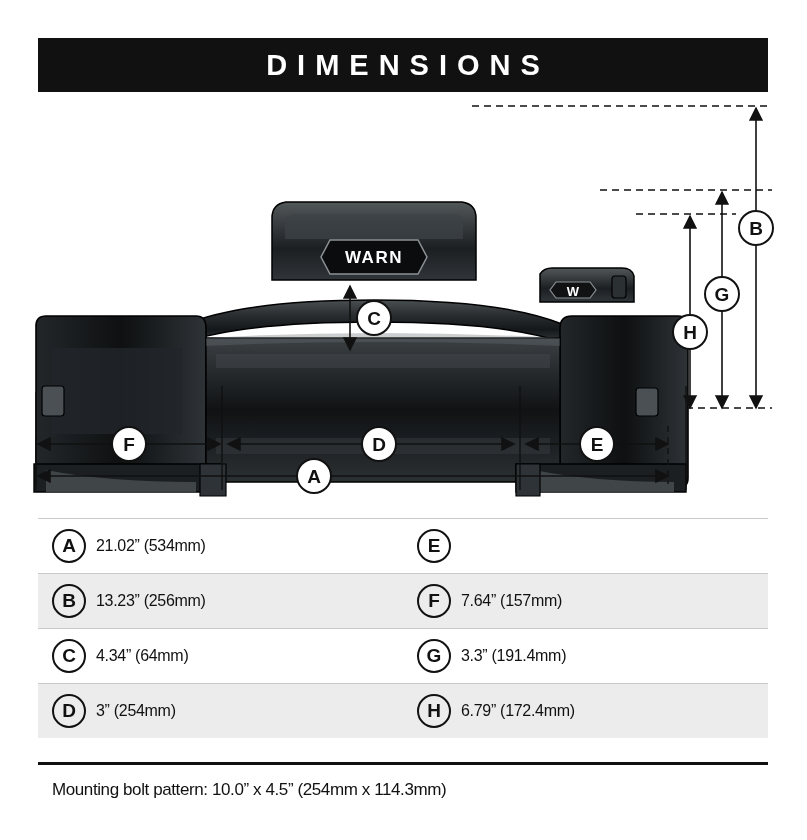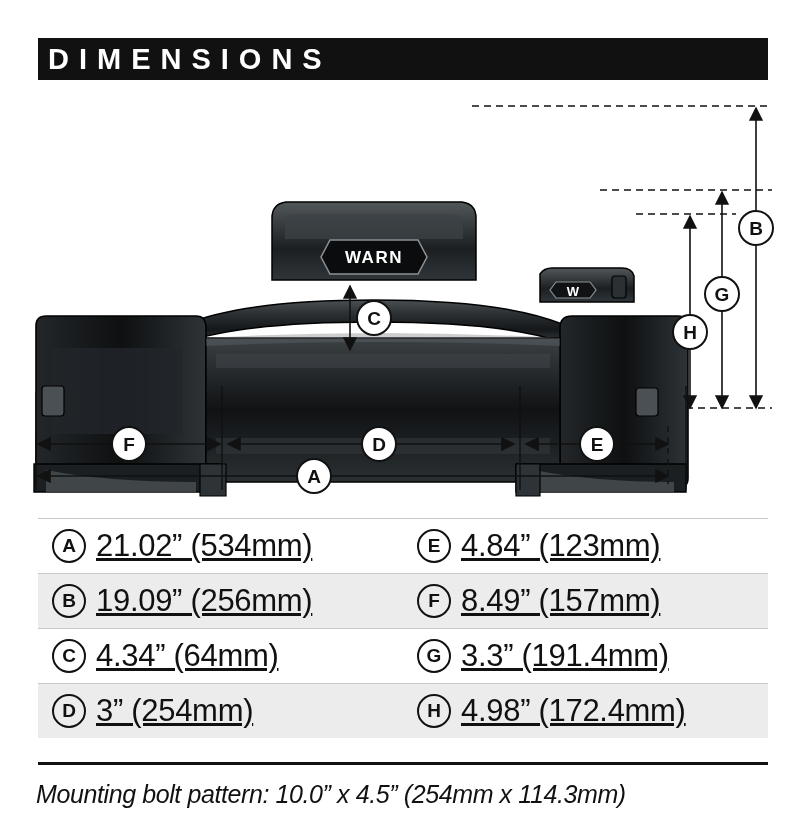--- a/index.html
+++ b/index.html
@@ -15,25 +15,25 @@
     position: relative;
     overflow: hidden;
   }
 
   
   .title-bar {
     position: absolute;
     left: 38px;
     top: 38px;
     width: 730px;
-    height: 42px;
+    height: 54px;
     background: #111111;
     display: flex;
     align-items: center;
-    justify-content: flex-start;
+    justify-content: center;
   }
   .title-bar .title-text {
     color: #ffffff;
     font-size: 29px;
     font-weight: bold;
     letter-spacing: 10px;
     text-indent: 10px;
   }
 
   
@@ -75,44 +75,42 @@
     display: flex;
     align-items: center;
     justify-content: center;
     font-size: 19px;
     font-weight: bold;
     margin-right: 10px;
     flex: 0 0 auto;
     background: transparent;
   }
   .legend-value {
-    font-size: 31px;
+    font-size: 16px;
     letter-spacing: -0.3px;
     white-space: nowrap;
-    text-decoration: underline;
   }
 
   
   .footer-rule {
     position: absolute;
     left: 38px;
     top: 762px;
     width: 730px;
     height: 3px;
     background: #111111;
   }
   .footer-note {
     position: absolute;
-    left: 36px;
+    left: 52px;
     top: 780px;
     width: 740px;
-    font-size: 25px;
+    font-size: 17px;
     letter-spacing: -0.4px;
     white-space: nowrap;
-    font-style: italic;
   }
 
   
   .dim-letter {
     font-family: "Liberation Sans", sans-serif;
     font-size: 19px;
     font-weight: bold;
     fill: #111111;
   }
   .warn-text {
@@ -259,32 +257,31 @@
 
 <div class="legend">
 
   <div class="legend-row first">
     <div class="legend-cell">
       <span class="key-circle">A</span>
       <span class="legend-value">21.02” (534mm)</span>
     </div>
     <div class="legend-cell">
       <span class="key-circle">E</span>
-      <span class="legend-value">4.84” (123mm)</span>
     </div>
   </div>
 
   <div class="legend-row shaded">
     <div class="legend-cell">
       <span class="key-circle">B</span>
-      <span class="legend-value">19.09” (256mm)</span>
+      <span class="legend-value">13.23” (256mm)</span>
     </div>
     <div class="legend-cell">
       <span class="key-circle">F</span>
-      <span class="legend-value">8.49” (157mm)</span>
+      <span class="legend-value">7.64” (157mm)</span>
     </div>
   </div>
 
   <div class="legend-row">
     <div class="legend-cell">
       <span class="key-circle">C</span>
       <span class="legend-value">4.34” (64mm)</span>
     </div>
     <div class="legend-cell">
       <span class="key-circle">G</span>
@@ -292,20 +289,20 @@
     </div>
   </div>
 
   <div class="legend-row shaded">
     <div class="legend-cell">
       <span class="key-circle">D</span>
       <span class="legend-value">3” (254mm)</span>
     </div>
     <div class="legend-cell">
       <span class="key-circle">H</span>
-      <span class="legend-value">4.98” (172.4mm)</span>
+      <span class="legend-value">6.79” (172.4mm)</span>
     </div>
   </div>
 
 </div>
 
 <div class="footer-rule"></div>
 <div class="footer-note">Mounting bolt pattern: 10.0” x 4.5” (254mm x 114.3mm)</div>
 
 </body></html>

